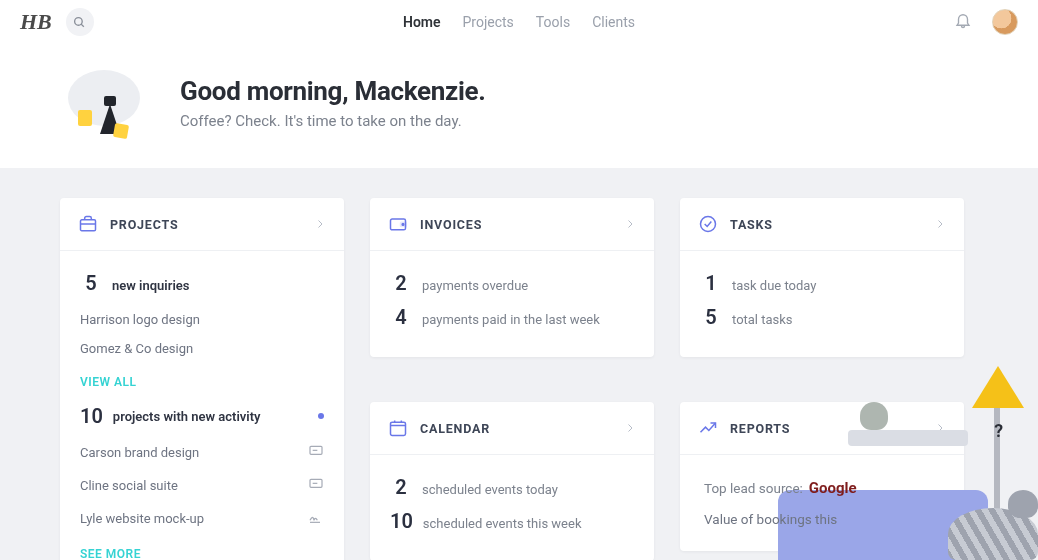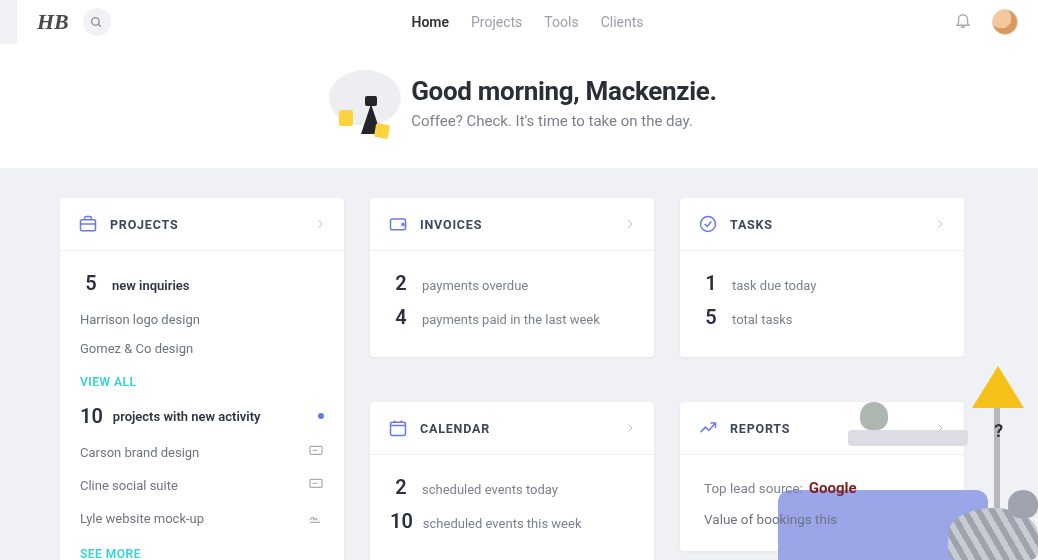--- a/index.html
+++ b/index.html
@@ -13,21 +13,20 @@
     position: relative;
   }
   
   .topbar {
     background: #fff;
     height: 44px;
     display: flex;
     align-items: center;
     padding: 0 20px;
     position: relative;
-    margin-left: 17px;
   }
   .logo {
     font-family: "Brush Script MT", cursive;
     font-size: 22px;
     font-weight: 700;
     color: #4a4a4a;
     margin-right: 14px;
     font-style: italic;
   }
   .search-btn {
@@ -54,21 +53,21 @@
     width: 26px; height: 26px; border-radius: 50%;
     background: radial-gradient(circle at 35% 35%, #f3c89c 0 45%, #d89a5e 46% 100%);
     border: 1px solid #e2d2b8;
   }
   
   .hero {
     background: #fff;
     padding: 24px 60px 30px 60px;
     display: flex;
     align-items: center;
-    justify-content: center;
+    gap: 30px;
   }
   .hero-illus {
     width: 90px; height: 70px; position: relative;
   }
   .hero-illus .blob {
     position: absolute; width: 72px; height: 56px; background: #eceef2; border-radius: 50%;
     top: 2px; left: 8px;
   }
   .hero-illus .pot {
     position: absolute; left: 40px; bottom: 4px;

